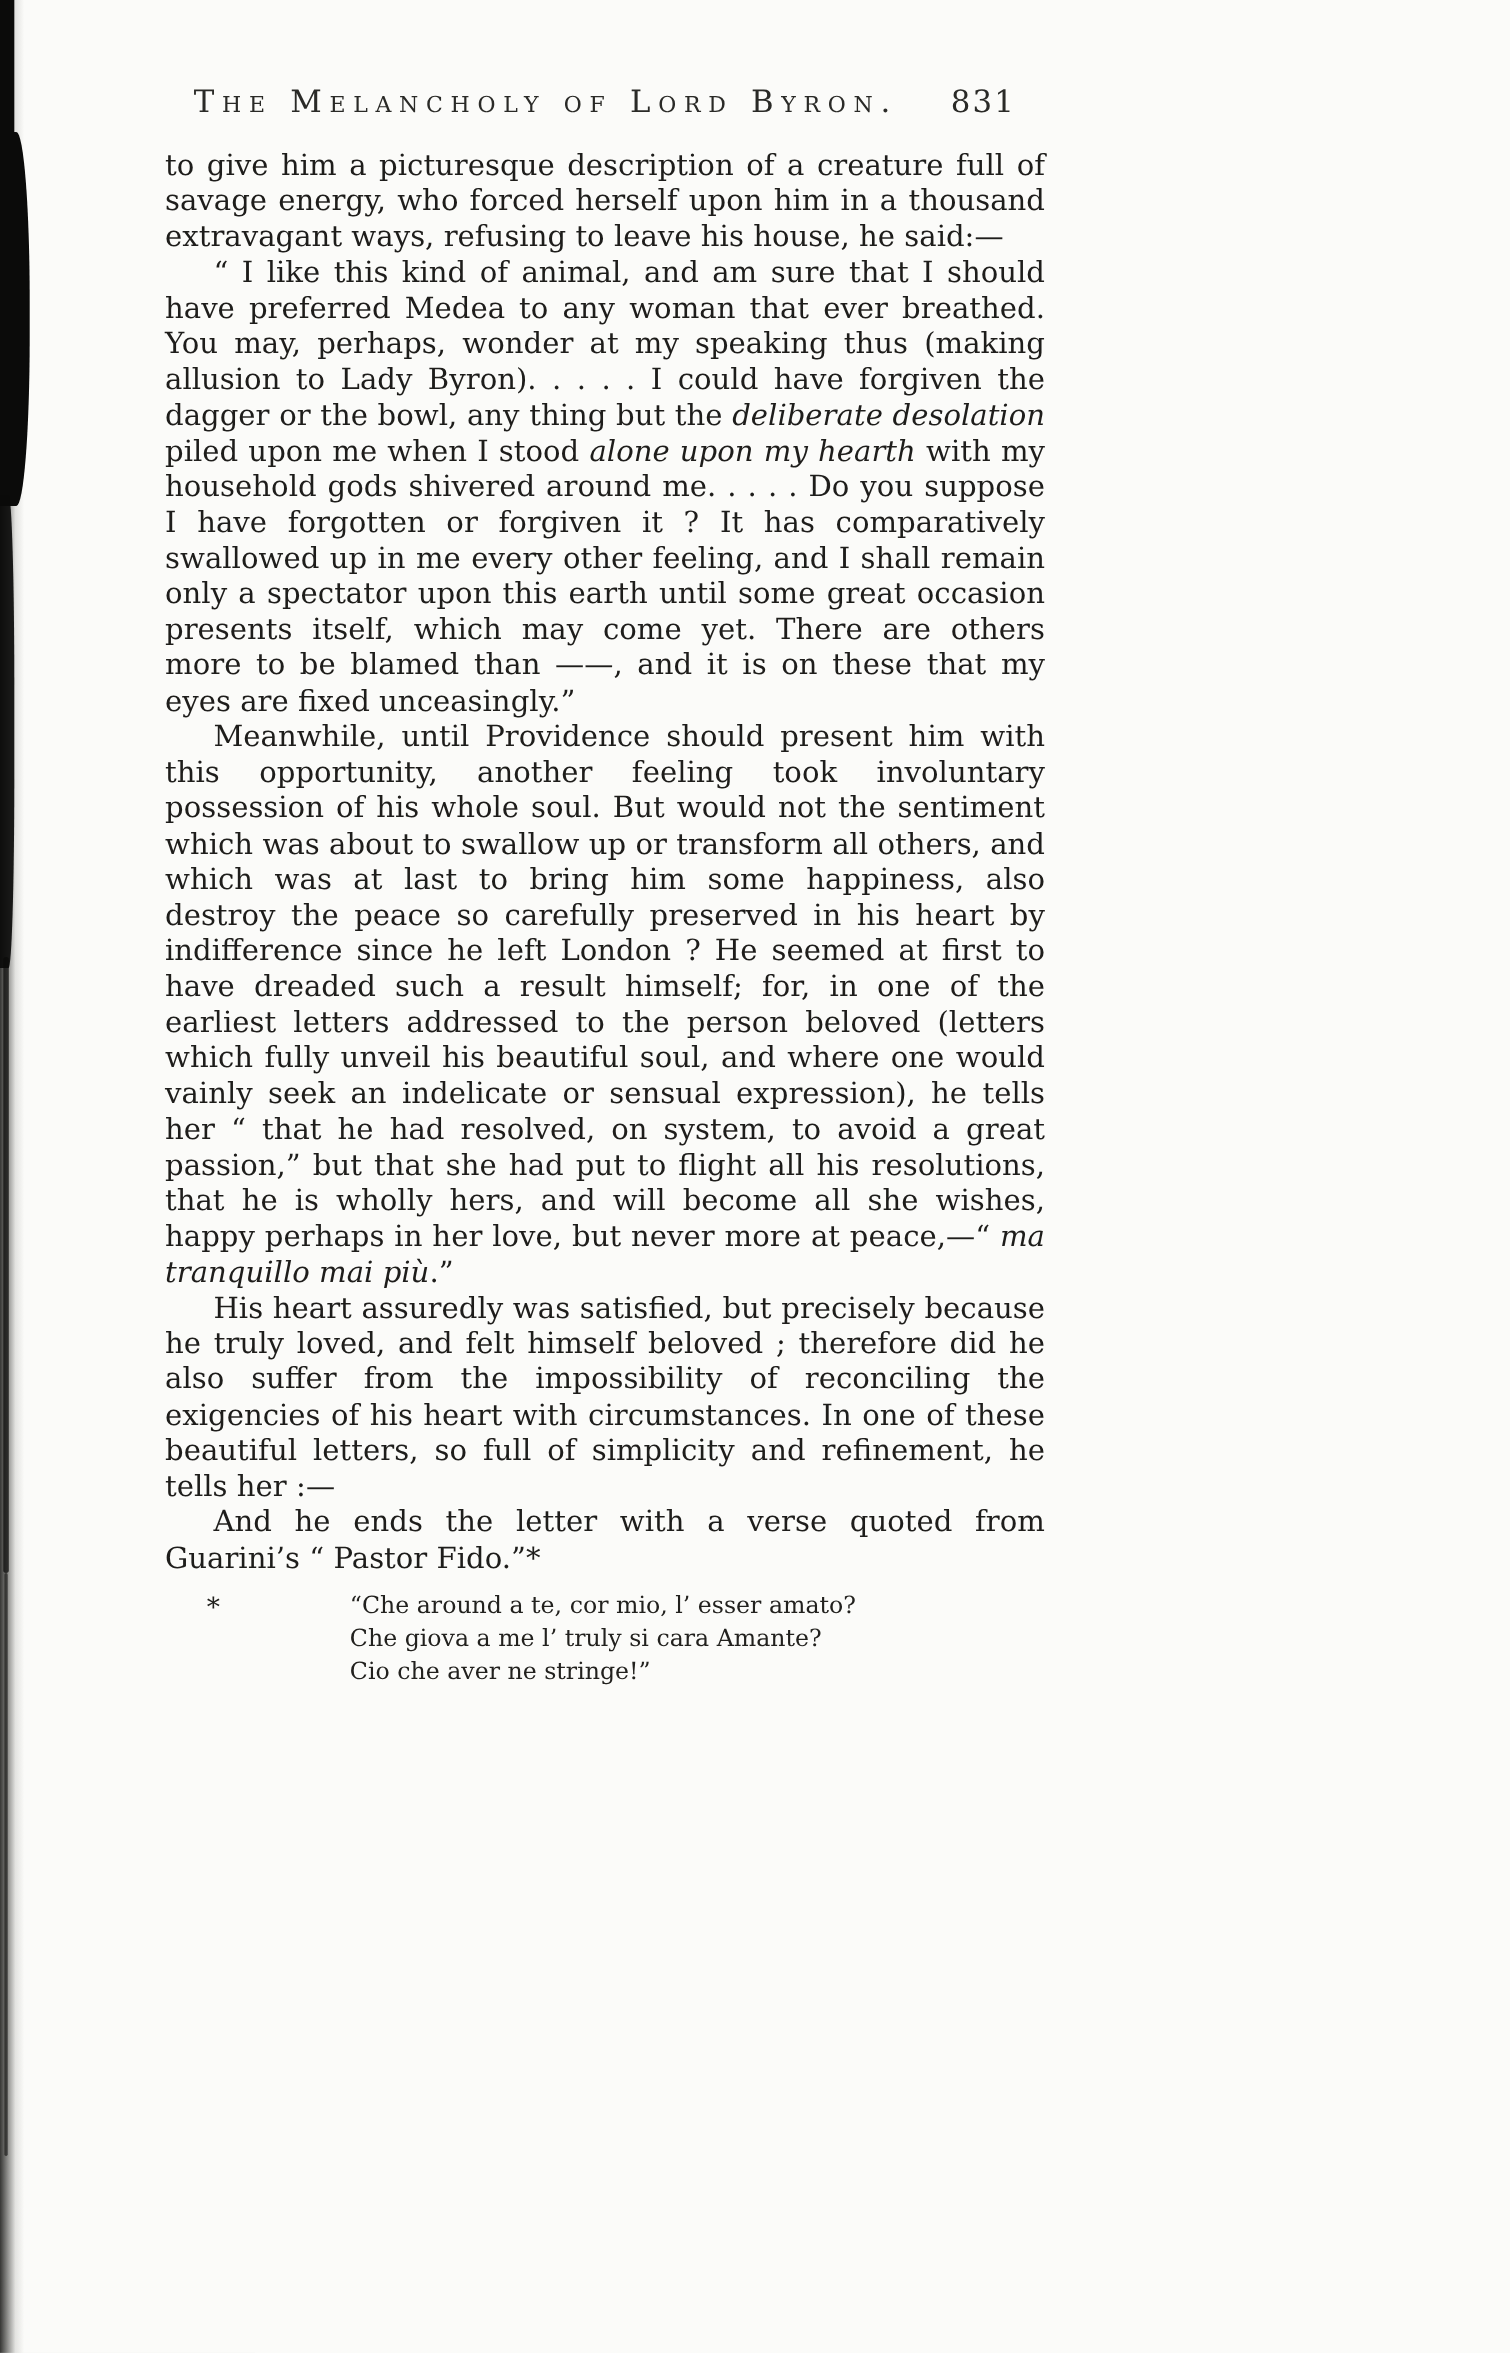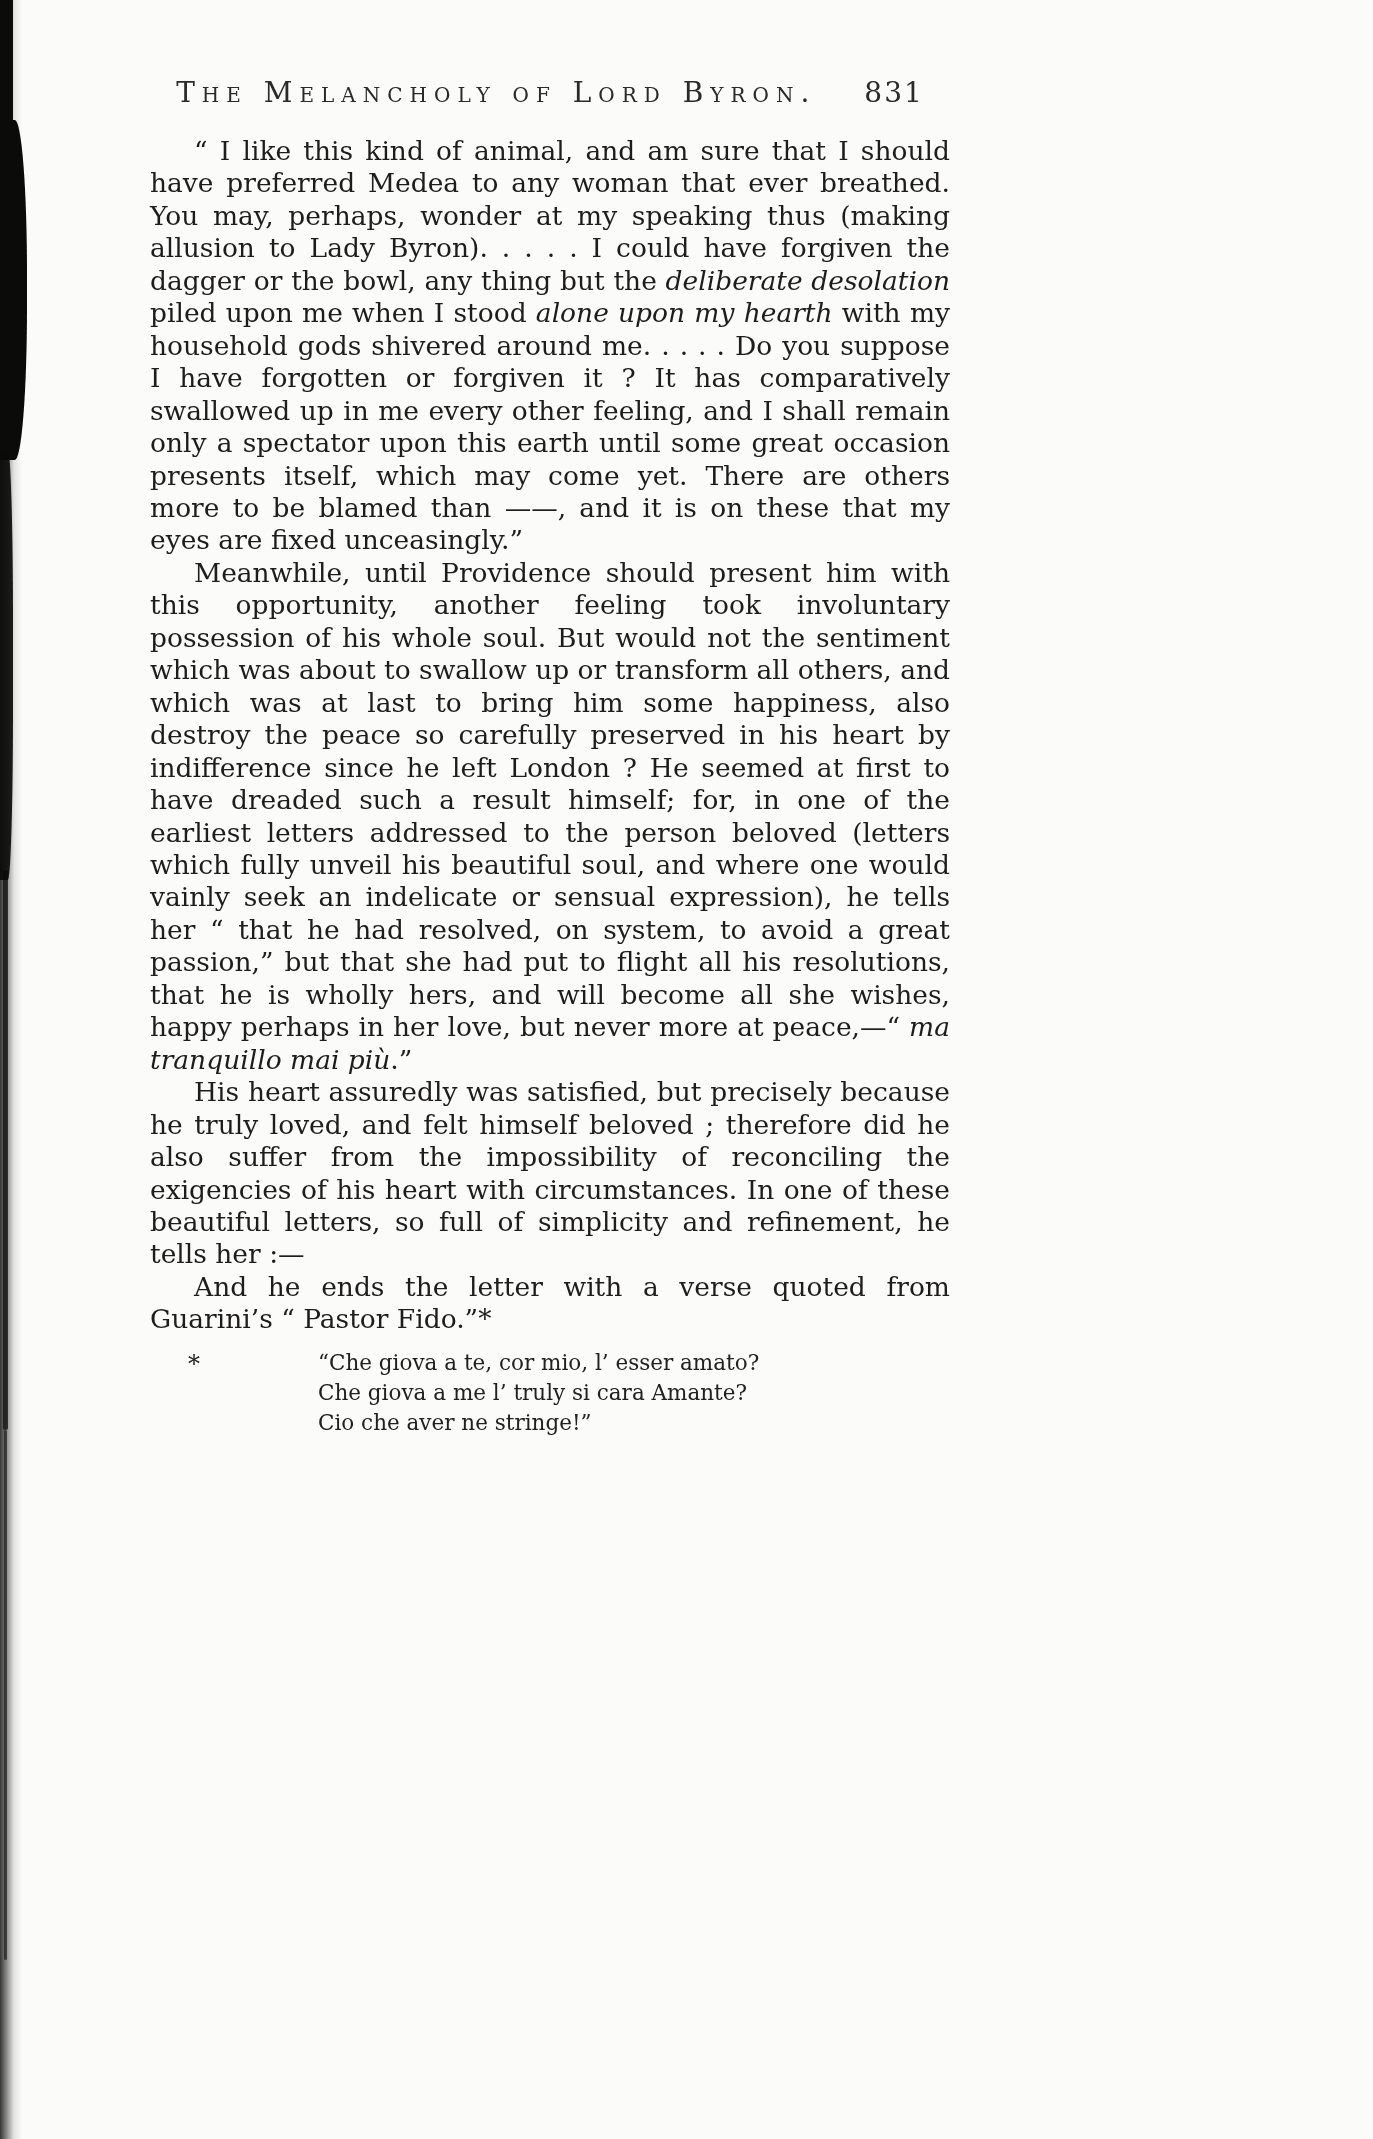--- a/index.html
+++ b/index.html
@@ -87,29 +87,30 @@
   <div class="blob blob-5"></div>
 
   <div class="content">
 
     <div class="running-head">
       <span class="page-title">The Melancholy of Lord Byron.</span>
       <span class="page-number">831</span>
     </div>
 
     <div class="body-text">
+        <p><span>to give him a picturesque description of a creature full of savage energy, who forced herself upon him in a thousand extravagant ways, refusing to leave his house, he said:—</span></p>
         <p class="indent"><span>“ I like this kind of animal, and am sure that I should have preferred Medea to any woman that ever breathed.  You may, perhaps, wonder at my speaking thus (making allusion to Lady Byron). . . . . I could have forgiven the dagger or the bowl, any thing but the </span><em>deliberate desolation</em><span> piled upon me when I stood </span><em>alone upon my hearth</em><span> with my household gods shivered around me. . . . . Do you suppose I have forgotten or forgiven it ?  It has comparatively swallowed up in me every other feeling, and I shall remain only a spectator upon this earth until some great occasion presents itself, which may come yet.  There are others more to be blamed than ——, and it is on these that my eyes are fixed unceasingly.”</span></p>
         <p class="indent"><span>Meanwhile, until Providence should present him with this opportunity, another feeling took involuntary possession of his whole soul.  But would not the sentiment which was about to swallow up or transform all others, and which was at last to bring him some happiness, also destroy the peace so carefully preserved in his heart by indifference since he left London ?  He seemed at first to have dreaded such a result himself; for, in one of the earliest letters addressed to the person beloved (letters which fully unveil his beautiful soul, and where one would vainly seek an indelicate or sensual expression), he tells her “ that he had resolved, on system, to avoid a great passion,” but that she had put to flight all his resolutions, that he is wholly hers, and will become all she wishes, happy perhaps in her love, but never more at peace,—“ </span><em>ma tranquillo mai più</em><span>.”</span></p>
         <p class="indent"><span>His heart assuredly was satisfied, but precisely because he truly loved, and felt himself beloved ; therefore did he also suffer from the impossibility of reconciling the exigencies of his heart with circumstances.  In one of these beautiful letters, so full of simplicity and refinement, he tells her :—</span></p>
         <p class="indent"><span>And he ends the letter with a verse quoted from Guarini’s “ Pastor Fido.”*</span></p>
       </div>
 
     <div class="footnote">
       <span class="fn-marker">*</span>
       <span class="fn-verse">
-          <div>“Che giova a te, cor mio, l’ esser amato?</div>
+          <div>“Che around a te, cor mio, l’ esser amato?</div>
           <div>Che giova a me l’ truly si cara Amante?</div>
           <div>Cio che aver ne stringe!”</div>
         </span>
     </div>
 
   </div>
 </div>
 
 </body></html>

